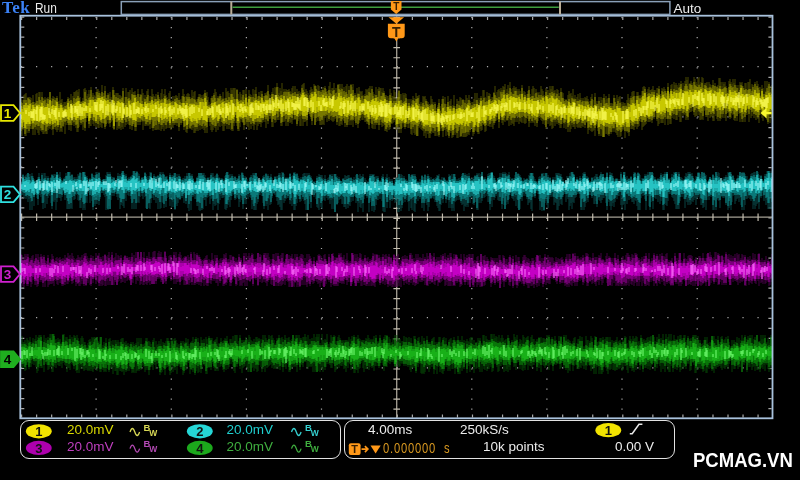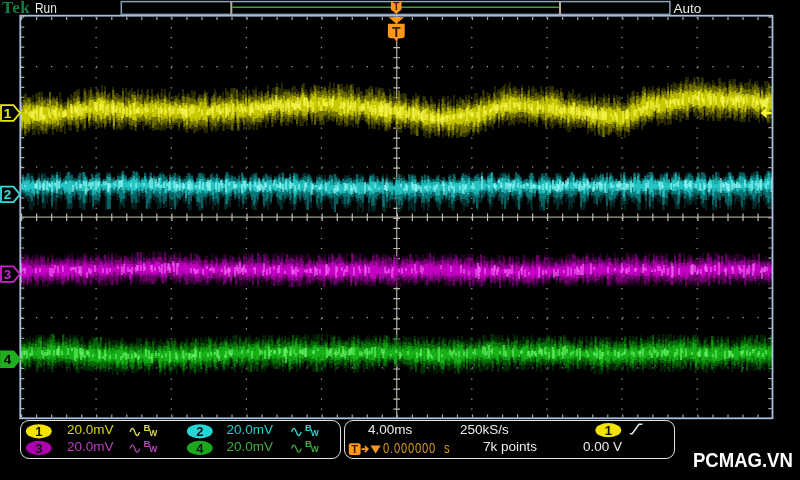--- a/index.html
+++ b/index.html
@@ -1,18 +1,18 @@
 <!DOCTYPE html>
 <html><head><meta charset="utf-8"><style>
 html,body{margin:0;padding:0;background:#000;}
 #scope{position:relative;width:800px;height:480px;background:#000;overflow:hidden;
  font-family:"Liberation Sans",sans-serif;}
 #scope svg{position:absolute;left:0;top:0}
 .t{position:absolute;white-space:pre;}
-.tek{font-family:"Liberation Serif",serif;font-weight:bold;color:#15803d;font-size:17px;line-height:17px;letter-spacing:0.5px;}
+.tek{font-family:"Liberation Serif",serif;font-weight:bold;color:#3b82f6;font-size:17px;line-height:17px;letter-spacing:0.5px;}
 .run{color:#ececec;font-size:14px;line-height:14px;transform:scaleX(0.85);transform-origin:0 0;}
 .wt{color:#ececec;font-size:13.5px;line-height:13.5px;}
 .amb{color:#d89820;font-size:14px;line-height:14px;letter-spacing:1px;transform:scaleX(0.8);transform-origin:0 0;}
 .ch1{color:#d8d800;font-size:13.5px;line-height:13.5px;}
 .ch2{color:#1fcfcf;font-size:13.5px;line-height:13.5px;}
 .ch3{color:#bf3fbf;font-size:13.5px;line-height:13.5px;}
 .ch4{color:#3fae3f;font-size:13.5px;line-height:13.5px;}
 .pcmag{color:#fff;font-weight:bold;font-size:19.5px;line-height:19.5px;letter-spacing:0px;transform:scaleX(0.95);transform-origin:0 0;}
 .box{position:absolute;border:1.6px solid #e2e2e2;border-radius:9px;background:transparent;}
 </style></head><body>
@@ -109,16 +109,16 @@
 <div class="t tek" style="left:2.0px;top:-1.5px">Tek</div>
     <div class="t run" style="left:34.5px;top:1.3px">Run</div>
     <div class="t wt" style="left:673.5px;top:1.5px">Auto</div>
     <div class="t ch1" style="left:67.0px;top:423.4px">20.0mV</div>
     <div class="t ch2" style="left:226.5px;top:423.4px">20.0mV</div>
     <div class="t ch3" style="left:67.0px;top:440.0px">20.0mV</div>
     <div class="t ch4" style="left:226.5px;top:440.0px">20.0mV</div>
     <div class="t wt" style="left:368px;top:423.4px">4.00ms</div>
     <div class="t wt" style="left:460px;top:423.4px">250kS/s</div>
     <div class="t amb" style="left:382.5px;top:440.8px">0.000000&nbsp;&nbsp;s</div>
-    <div class="t wt" style="left:483.0px;top:440.0px">7k points</div>
-    <div class="t wt" style="left:583px;top:440.0px">0.00 V</div>
+    <div class="t wt" style="left:483.0px;top:440.0px">10k points</div>
+    <div class="t wt" style="left:615px;top:440.0px">0.00 V</div>
     <div class="t pcmag" style="left:692.5px;top:450.6px">PCMAG.VN</div>
 </div>
 
 </body></html>

